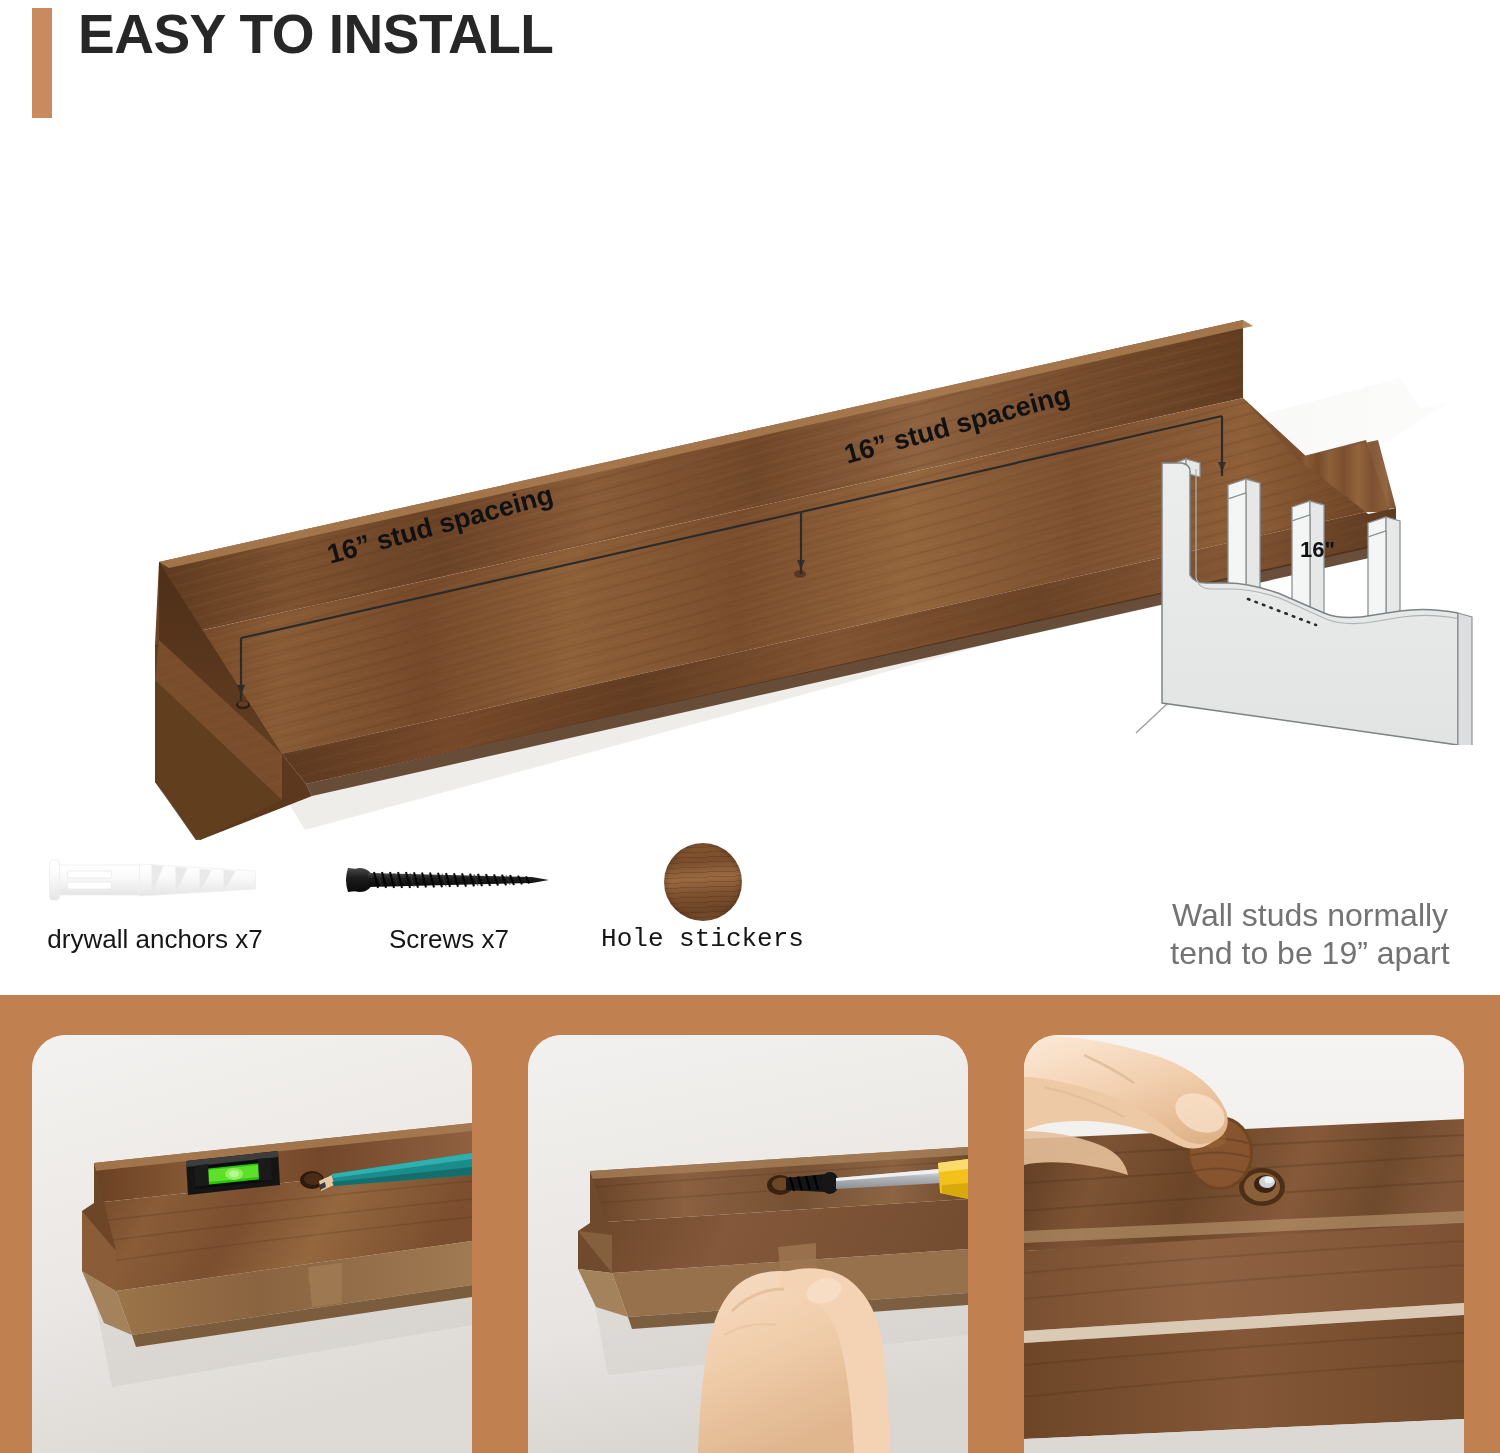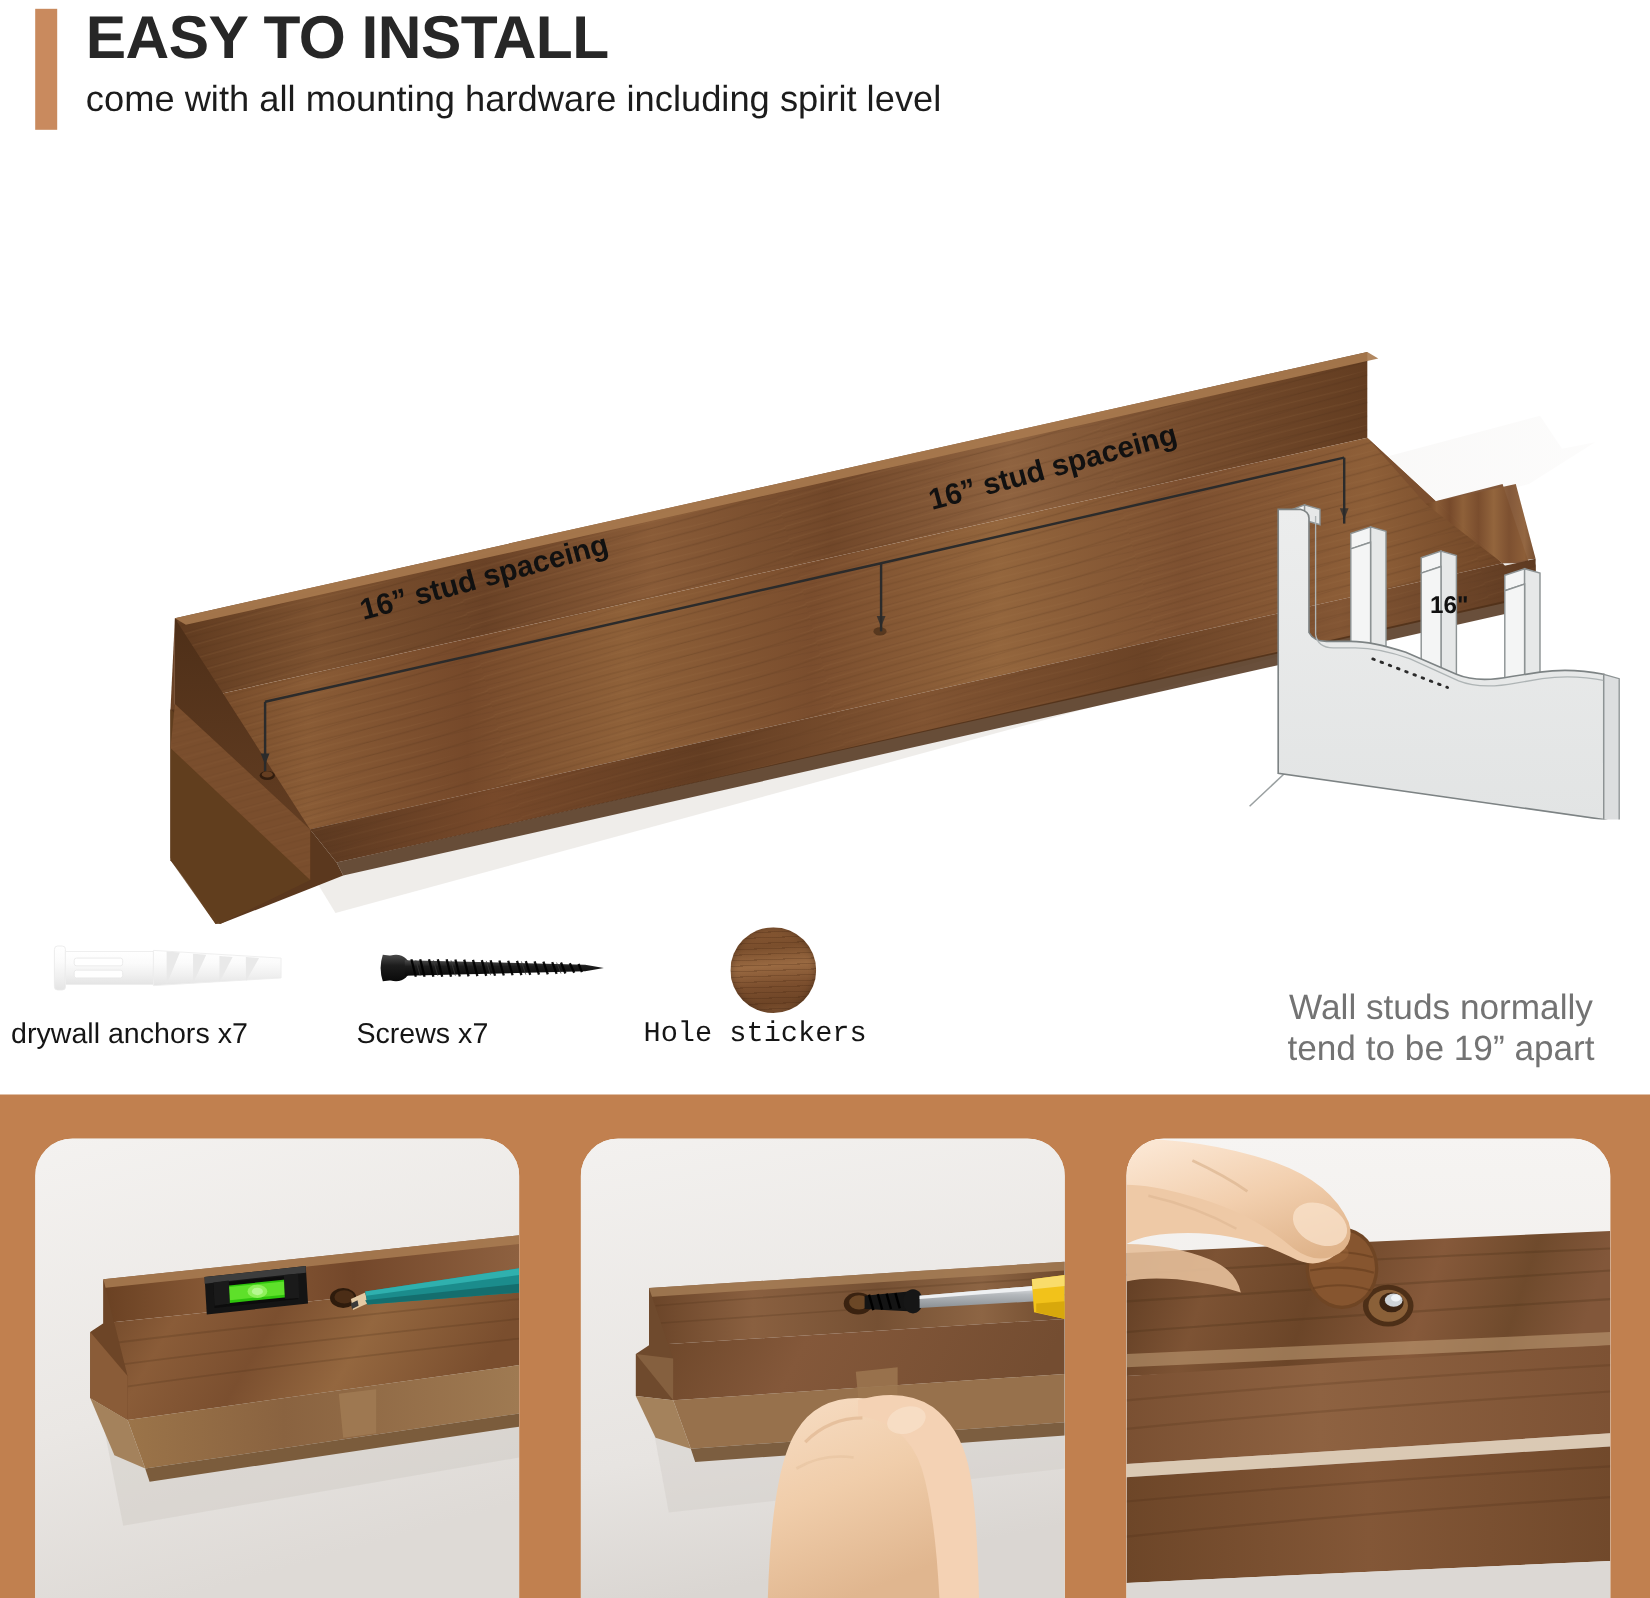--- a/index.html
+++ b/index.html
@@ -78,20 +78,21 @@
   }
 
   
   .hardware-row {
     position: absolute;
     left: 0; top: 838px;
     width: 1120px; height: 140px;
   }
   .hw-item {
     position: absolute;
+    text-align: center;
   }
   .hw-art {
     position: relative;
     height: 80px;
     width: 100%;
   }
   .hw-label {
     font-size: 26px;
     color: #151515;
     white-space: nowrap;
@@ -206,21 +207,20 @@
   .panel-3 { left: 1024px; }
   .panel svg { display: block; }
 </style>
 </head>
 <body>
 
 <div class="header">
   <div class="accent-bar"></div>
   <div class="header-text">
     <div class="title">EASY TO INSTALL</div>
-    <div class="subtitle">come with all mounting hardware including spirit level</div>
   </div>
 </div>
 
 <div class="hero">
 
   <svg class="hero-svg" width="1500" height="700" viewBox="0 0 1500 700">
     <defs>
 
       <linearGradient id="wTop" x1="0" y1="0" x2="1" y2="0">
         <stop offset="0" stop-color="#6d4324"></stop>

